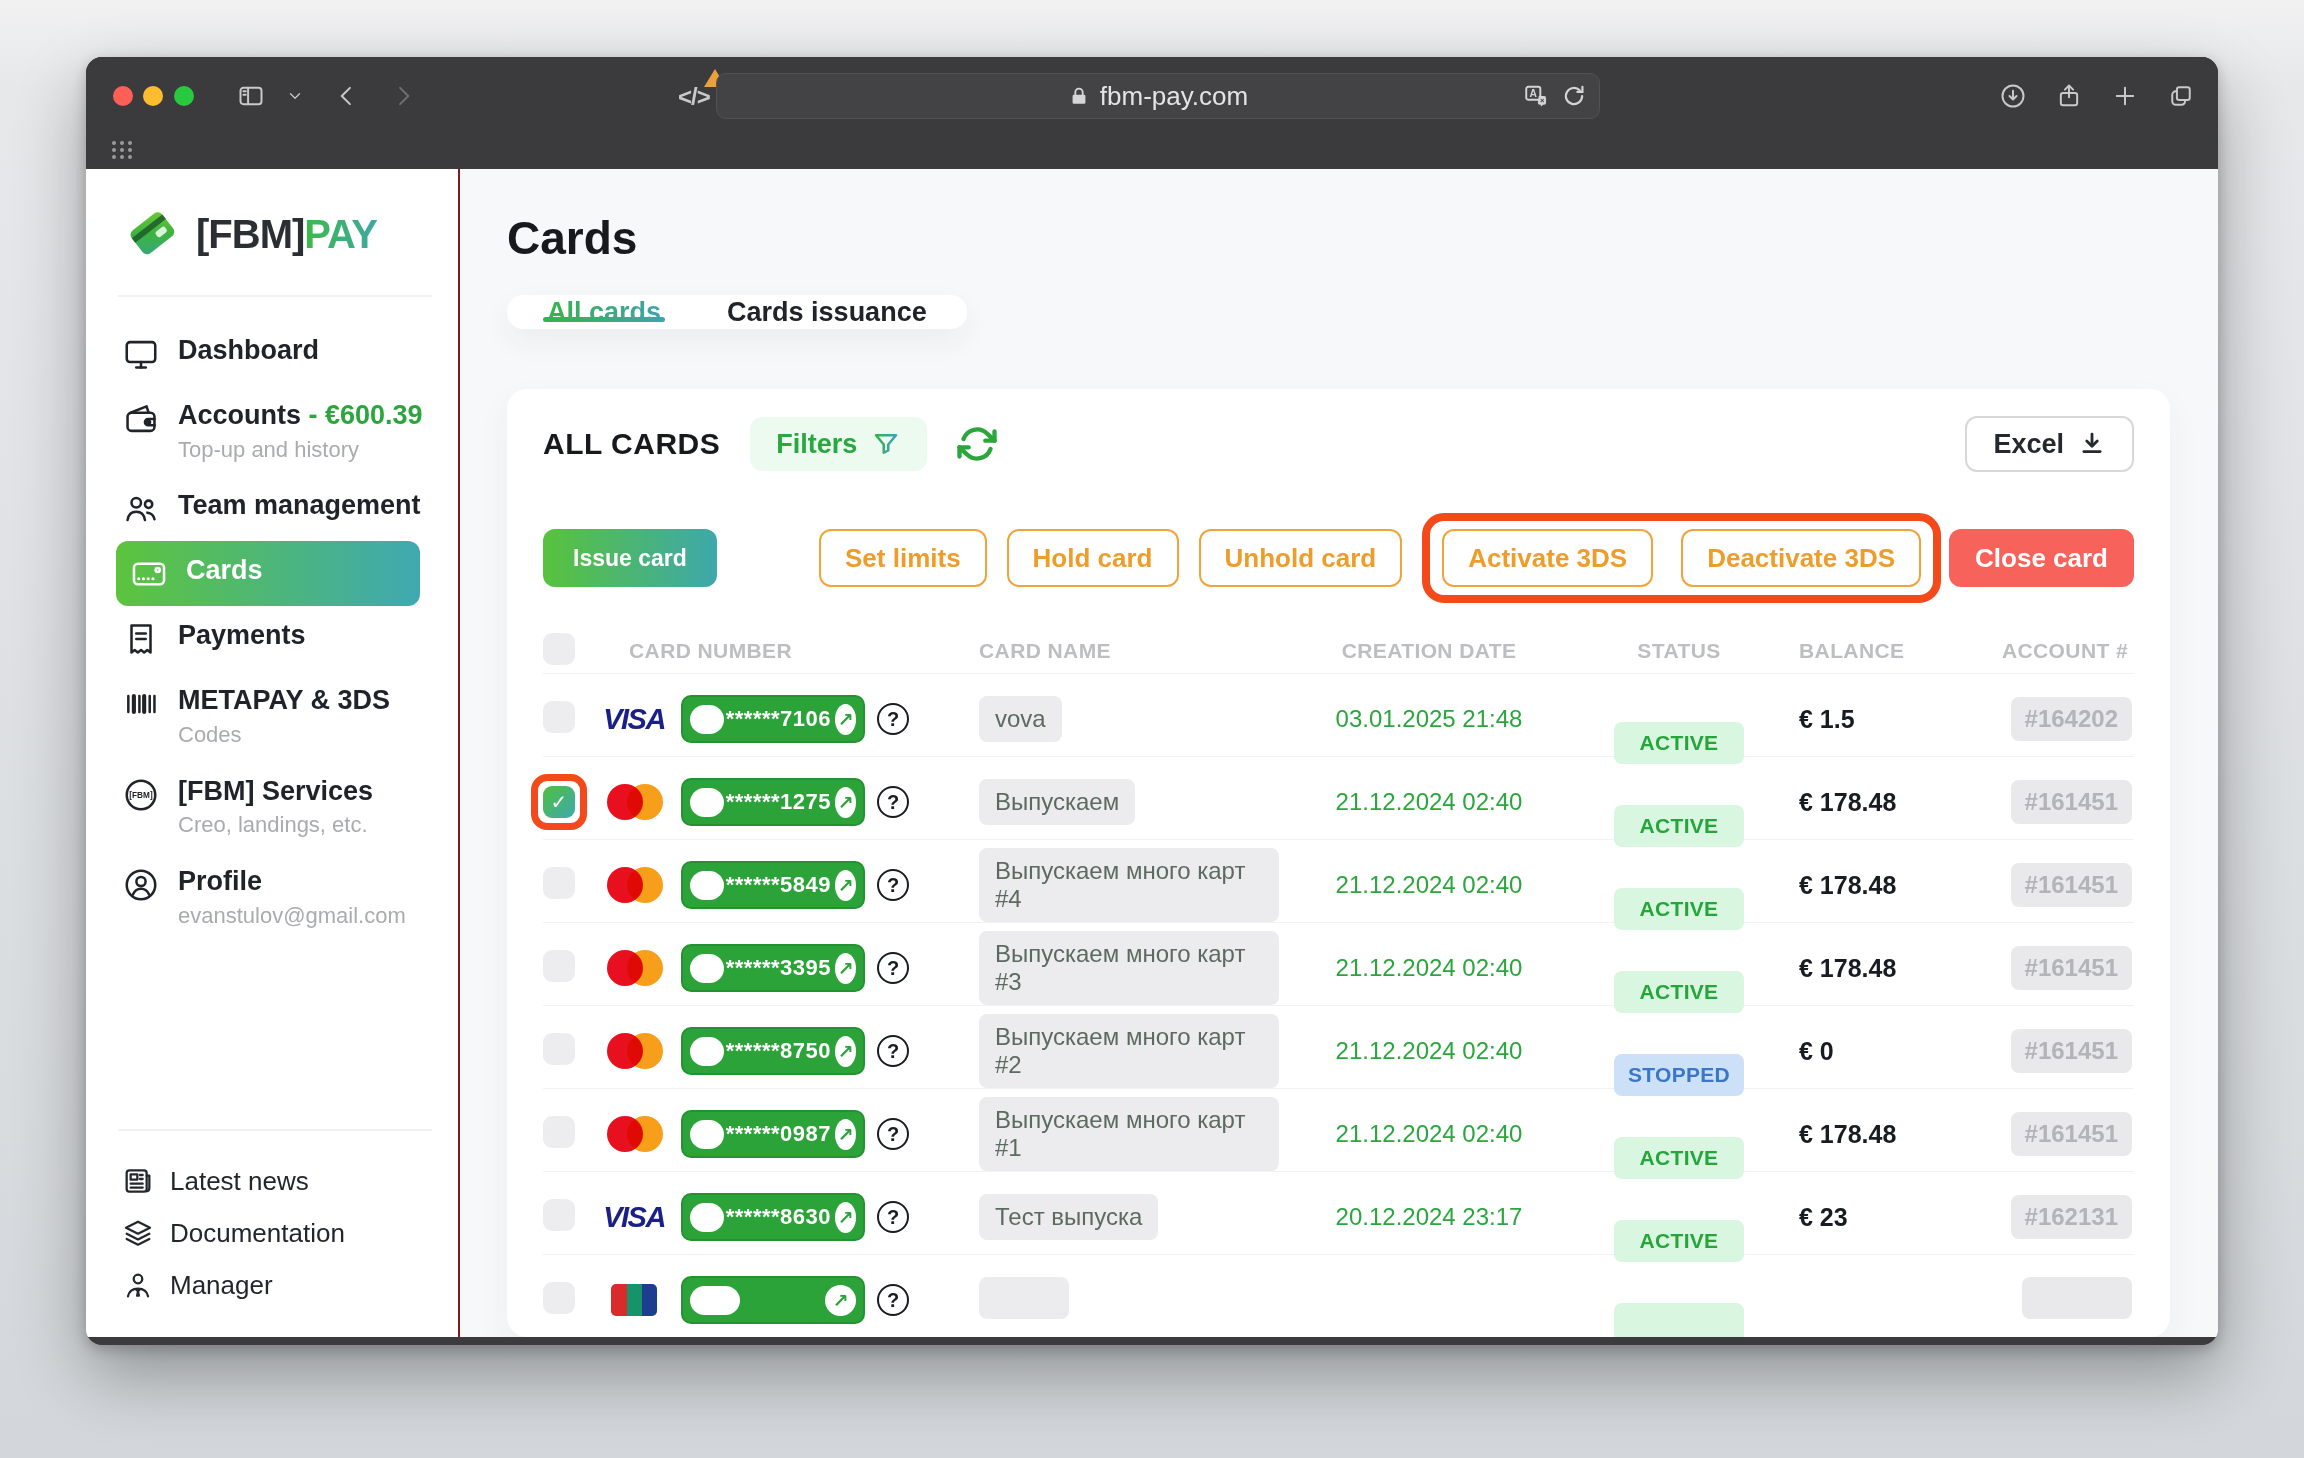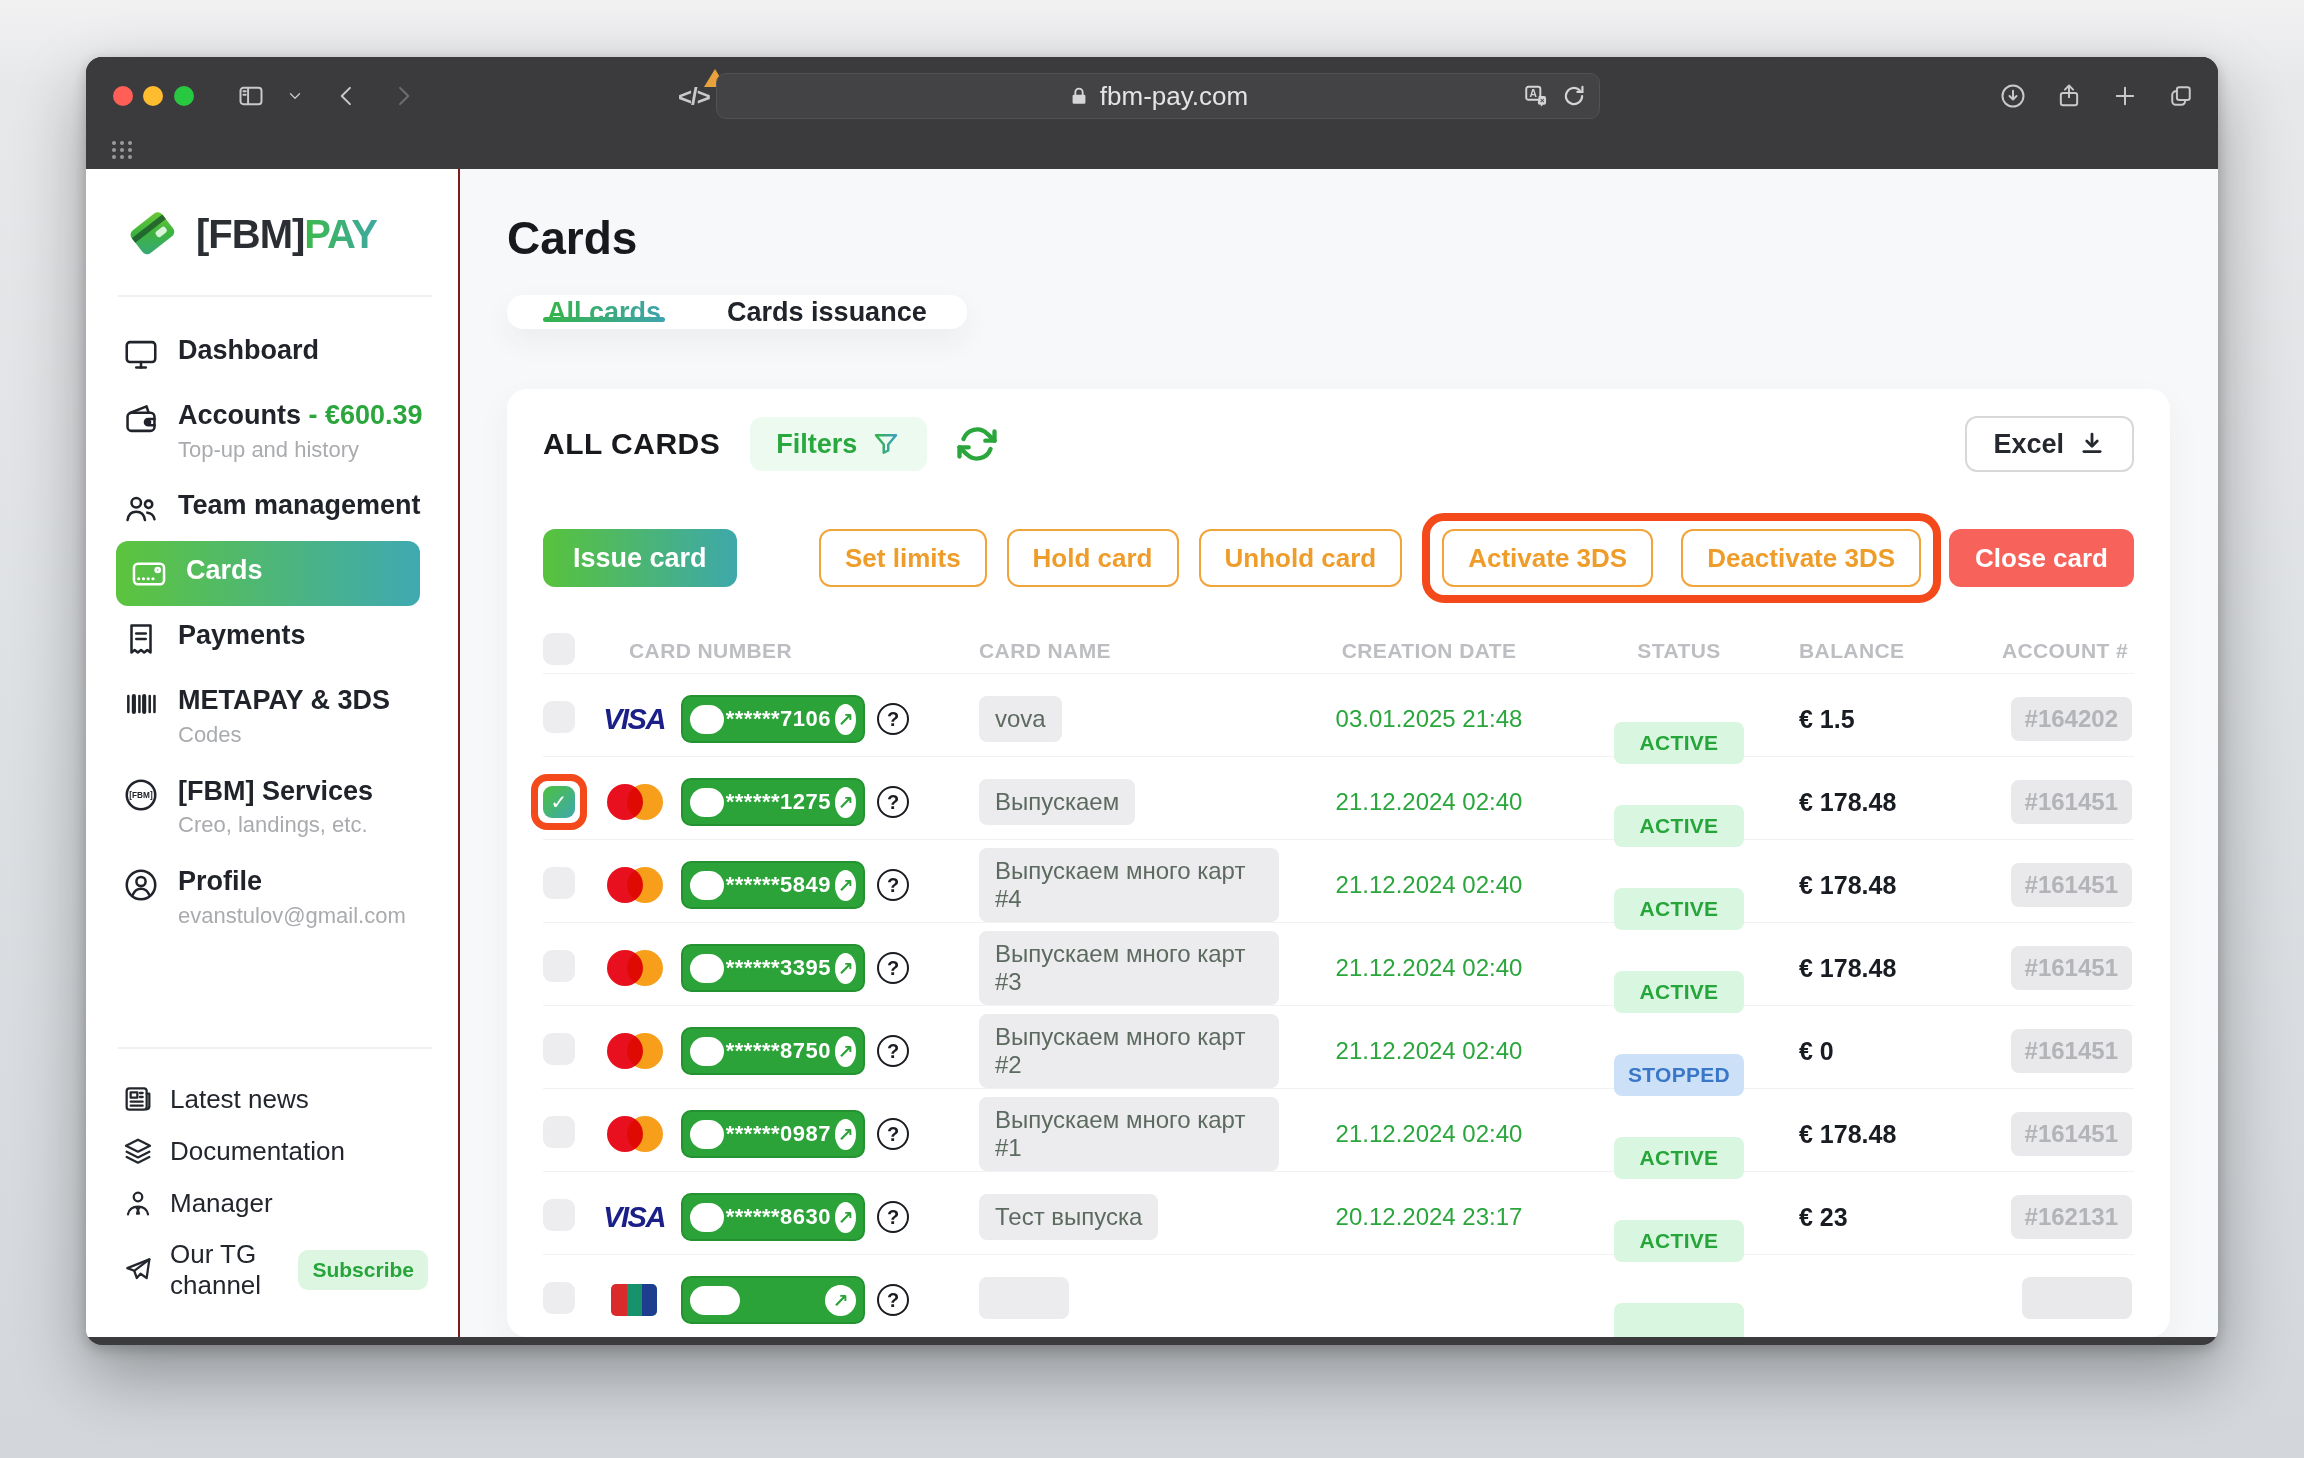--- a/index.html
+++ b/index.html
@@ -76,21 +76,21 @@
   .filters svg { width:30px; height:30px; fill:none; stroke-width:2; stroke-linecap:round; stroke-linejoin:round; }
   .refresh { width:40px; height:40px; color:#2aa63c; cursor:pointer; }
   .refresh svg { width:40px; height:40px; stroke:currentColor; fill:none; stroke-width:2.6; stroke-linecap:round; stroke-linejoin:round; }
   .excel-btn { margin-left:auto; display:flex; align-items:center; gap:14px; border:2px solid #d6d8da; background:#fff;
                border-radius:12px; height:56px; padding:0 26px; font-size:27px; font-weight:700; color:#25292f; cursor:pointer; }
   .excel-btn svg { width:28px; height:28px; stroke:#25292f; fill:none; stroke-width:2.4; stroke-linecap:round; stroke-linejoin:round; }
 
   .actions { display:flex; align-items:center; margin-top:56px; height:58px; }
   .btn { display:inline-flex; align-items:center; justify-content:center; height:58px; border-radius:12px; font-size:26px;
          font-weight:700; cursor:pointer; white-space:nowrap; }
-  .btn-issue { background:linear-gradient(90deg,#58c23c,#3ea8ab); color:#fff; padding:4px 30px; font-size:27px; }
+  .btn-issue { background:linear-gradient(90deg,#58c23c,#3ea8ab); color:#fff; padding:4px 30px; font-size:23px; }
   .right-actions { margin-left:auto; display:flex; align-items:center; gap:20px; }
   .btn-orange { background:#fff; border:2.5px solid #f2a43c; color:#ef9d2a; padding:0 24px; font-weight:600; }
   .btn-close { background:#f7625b; color:#fff; padding:0 26px; }
   .ann-box { display:inline-flex; align-items:center; gap:28px; border:8px solid #f4491a; border-radius:22px;
              padding:8px 12px; margin:-16px -12px -16px 0; }
 
   
   .cols { display:grid; grid-template-columns:56px 380px 300px 300px 200px 180px 1fr; align-items:center; }
   .thead { margin-top:42px; height:44px; font-size:21px; font-weight:700; color:#bcbec1; letter-spacing:.4px; }
   .th-number { padding-left:30px; }
@@ -353,28 +353,20 @@
           <span class="flabel">Documentation</span>
         </div>
         <div class="fitem">
           <span class="micon"><svg viewBox="0 0 24 24">
                 <circle cx="12" cy="7.5" r="3.2"></circle>
                 <path d="M4.5 20.5c.7-3.6 3.3-5.8 7.5-5.8s6.8 2.2 7.5 5.8"></path>
                 <path d="M10.7 15.2 12 17l1.3-1.8M12 17l-.7 3h1.4z"></path>
               </svg></span>
           <span class="flabel">Manager</span>
         </div>
-        <div class="fitem">
-          <span class="micon"><svg viewBox="0 0 24 24">
-                <path d="M20.5 4 4 10.6l5.2 2 1.9 5.4 2.8-3.2 4.6 3.2z"></path>
-                <path d="M9.2 12.6 20.5 4"></path>
-              </svg></span>
-          <span class="flabel">Our TG channel</span>
-          <span class="badge-subscribe">Subscribe</span>
-        </div>
       </aside>
 
       <section class="main">
         <h1 class="page-title">Cards</h1>
 
         <div class="tabs">
           <div class="tab active">
               <span>All cards</span>
             </div>
           <div class="tab-divider"></div>

